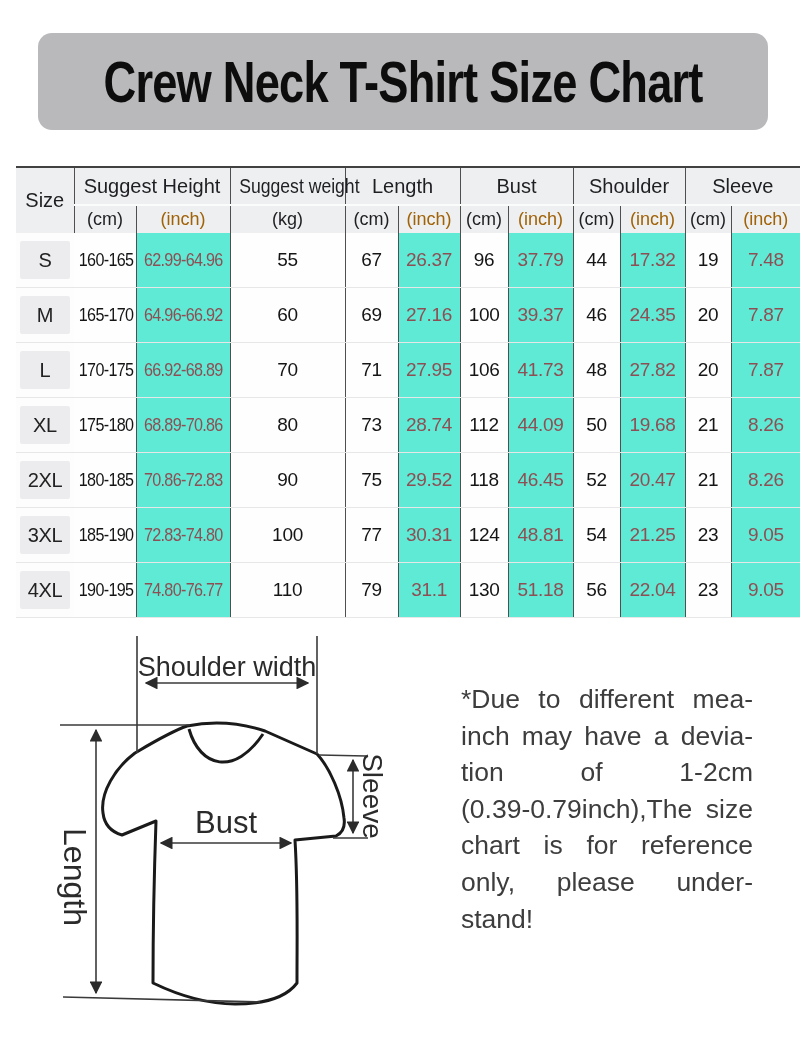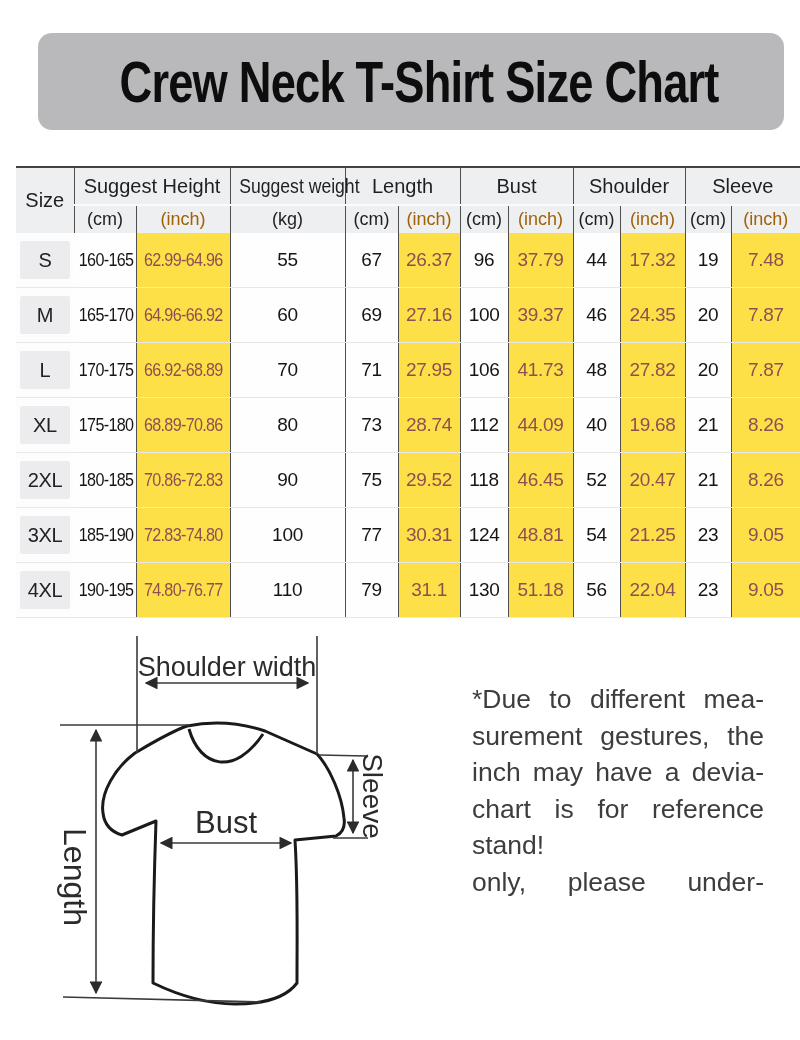--- a/index.html
+++ b/index.html
@@ -1,48 +1,48 @@
 <!DOCTYPE html>
 <html><head>
 <meta charset="utf-8">
 <style>
   html,body{margin:0;padding:0;background:#fff;}
   #page{position:relative;width:800px;height:1040px;background:#fff;overflow:hidden;
         font-family:"Liberation Sans",sans-serif;}
 
   
   .banner{position:absolute;left:38px;top:33px;width:730px;height:97px;background:#b9b8ba;
-          border-radius:14px;display:flex;align-items:center;justify-content:center;padding-left:16px;}
+          border-radius:14px;display:flex;align-items:center;justify-content:center;}
   .banner h1{margin:0;font-size:58px;font-weight:bold;color:#0d0d0d;letter-spacing:-1px;
              transform:scaleX(0.78);white-space:nowrap;}
 
   
   table.size{position:absolute;left:16px;top:166px;width:784px;border-collapse:collapse;
              table-layout:fixed;border-top:2px solid #414141;}
   col.c0{width:58px}col.c1{width:62px}col.c2{width:94px}col.c3{width:115px}
   col.c4{width:53px}col.c5{width:62px}col.c6{width:48px}col.c7{width:65px}
   col.c8{width:47px}col.c9{width:65px}col.c10{width:46px}col.c11{width:69px}
   th{background:#edeff0;font-weight:normal;color:#1f1f23;padding:0;}
   tr.h1 th{height:36px;font-size:20px;}
   tr.h1 th.grp{border-bottom:2px solid #fafbfb;}
   tr.h2 th{height:27px;font-size:18px;}
   th.sizeh{font-size:20px;border-right:1.5px solid #4f4f4f;}
   .bl{border-left:1.5px solid #4f4f4f;}
   th.inch, td.inch{color:#a16207;}
   td{height:54px;text-align:center;font-size:19px;color:#151515;letter-spacing:-0.3px;
      border-bottom:1px solid #e7e7e8;padding:0;background:#fefefe;}
-  td.vin{color:#8f4e54;background:#fde047;}
+  td.vin{color:#8f4e54;background:#5eead4;}
   td.szc{background:#fdfdfd;}
   .badge{width:50px;height:38px;margin:0 auto;background:#ececee;border-radius:2px;
          display:flex;align-items:center;justify-content:center;font-size:20px;color:#222;}
   .squeeze{display:inline-block;transform:scaleX(0.88);white-space:nowrap;}
   .range{display:inline-block;transform:scaleX(0.85);letter-spacing:-0.8px;white-space:nowrap;}
 
   
-  .note{position:absolute;left:472px;top:681px;width:292px;font-size:26.5px;line-height:36.6px;
+  .note{position:absolute;left:461px;top:681px;width:292px;font-size:26.5px;line-height:36.6px;
         color:#3d3d3d;}
   .note .nl{text-align:justify;text-align-last:justify;}
   .note .nl.last{text-align-last:left;}
 
   
   svg.diag{position:absolute;left:30px;top:628px;}
   .shirt{fill:#ffffff;stroke:#1a1a1a;stroke-width:3;stroke-linejoin:round;}
   .neck{fill:none;stroke:#1a1a1a;stroke-width:3;}
   .dim{stroke:#3a3a3a;stroke-width:1.6;fill:none;}
   .dlab{fill:#2b2b2b;font-family:"Liberation Sans",sans-serif;}
@@ -147,21 +147,21 @@
       <td class="szc">
             <div class="badge">XL</div>
           </td>
       <td><span class="range">175-180</span></td>
       <td class="bl vin"><span class="range">68.89-70.86</span></td>
       <td class="bl">80</td>
       <td class="bl">73</td>
       <td class="bl vin">28.74</td>
       <td class="bl">112</td>
       <td class="bl vin">44.09</td>
-      <td class="bl">40</td>
+      <td class="bl">50</td>
       <td class="bl vin">19.68</td>
       <td class="bl">21</td>
       <td class="bl vin">8.26</td>
     </tr>
     <tr>
       <td class="szc">
             <div class="badge">2XL</div>
           </td>
       <td><span class="range">180-185</span></td>
       <td class="bl vin"><span class="range">70.86-72.83</span></td>
@@ -249,20 +249,21 @@
     <line class="dim" x1="131" y1="215" x2="261" y2="215" marker-start="url(#ah)" marker-end="url(#ah)"></line>
 
     <line class="dim" x1="289" y1="127" x2="336" y2="128"></line>
     <line class="dim" x1="303" y1="210" x2="338" y2="210"></line>
     <line class="dim" x1="323" y1="132" x2="323" y2="205" marker-start="url(#ah)" marker-end="url(#ah)"></line>
     <text class="dlab" x="342" y="168" font-size="28" text-anchor="middle" dominant-baseline="central" transform="rotate(90 342 168)">Sleeve</text>
   </svg>
 
   <div class="note">
     <div class="nl">*Due to different mea-</div>
-    <div class="nl">surement gestures, the</div>
     <div class="nl">inch may have a devia-</div>
+    <div class="nl">tion of 1-2cm</div>
+    <div class="nl">(0.39-0.79inch),The size</div>
     <div class="nl">chart is for reference</div>
+    <div class="nl">only, please under-</div>
     <div class="nl last">stand!</div>
-    <div class="nl">only, please under-</div>
   </div>
 
 </div>
 
 </body></html>

